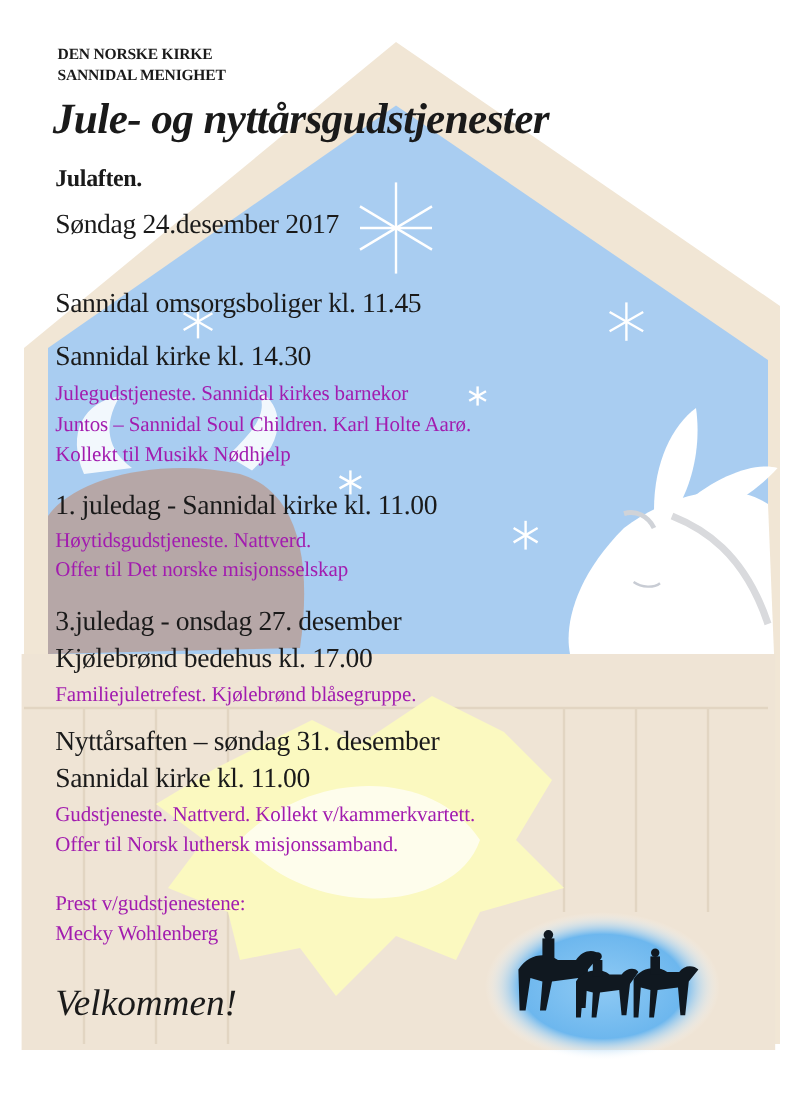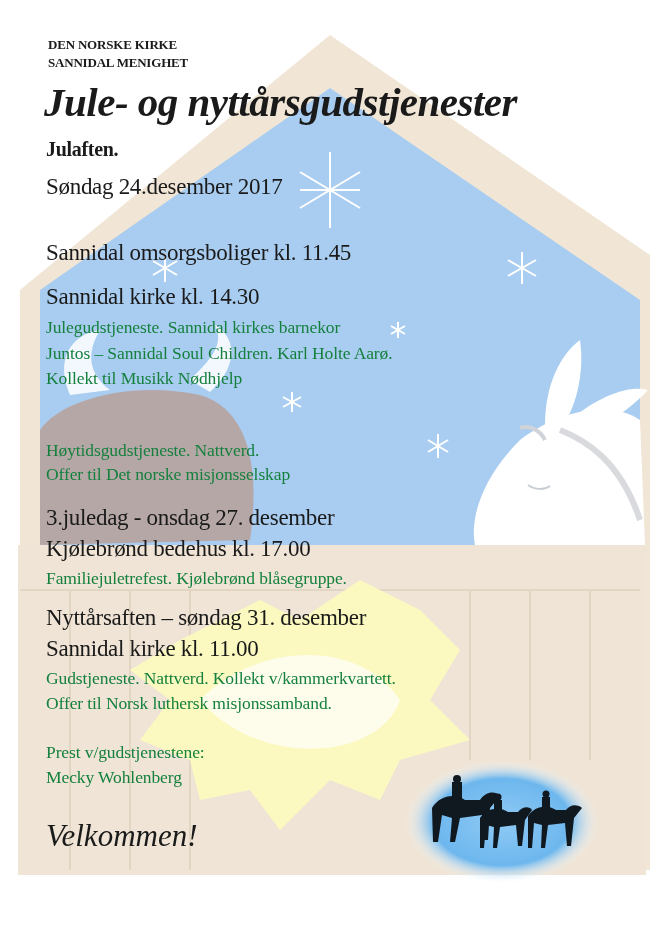--- a/index.html
+++ b/index.html
@@ -6,24 +6,24 @@
     body {
       width: 656px; height: 927px; position: relative; overflow: hidden;
       background: #ffffff;
       font-family: "DejaVu Serif", "Liberation Serif", serif;
       color: #1a1a1a;
     }
     .bg { position: absolute; left: 0; top: 0; width: 656px; height: 927px; z-index: 0; }
     .content { position: absolute; left: 0; top: 0; width: 519px; height: 927px; z-index: 1; }
     .t { position: absolute; white-space: nowrap; font-family: "Liberation Serif", serif; }
     .org { font-weight: bold; font-size: 13px; letter-spacing: -0.2px; left: 48px; }
-    .title { left: 44px; top: 78px; font-size: 41px; font-weight: bold; font-style: italic; letter-spacing: -0.5px; }
+    .title { left: 44px; top: 78px; font-size: 36px; font-weight: bold; font-style: italic; letter-spacing: -0.5px; }
     .h1 { font-size: 26px; font-weight: bold; letter-spacing: -0.3px; left: 46px; }
     .h2 { font-size: 23px; font-weight: normal; letter-spacing: -0.3px; left: 46px; text-align: right; }
-    .p { font-size: 17.5px; left: 46px; letter-spacing: -0.1px; color: #15803d; text-align: right; }
+    .p { font-size: 17.5px; left: 46px; letter-spacing: -0.1px; color: #a21caf; text-align: right; }
     .velk { left: 46px; top: 818px; font-size: 31px; font-style: italic; }
   </style>
 </head>
 <body>
 
 <svg class="bg" viewBox="0 0 656 927" xmlns="http://www.w3.org/2000/svg">
   <defs>
     <radialGradient id="ovalGrad" cx="50%" cy="50%" r="50%">
       <stop offset="0%" stop-color="#8fcaf4"></stop>
       <stop offset="70%" stop-color="#6db7ee"></stop>
@@ -128,20 +128,21 @@
   <div class="t title">Jule- og nyttårsgudstjenester</div>
 
   <div class="t h1" style="top:138px; font-size:20px">Julaften.</div>
   <div class="t h2" style="top:174px">Søndag 24.desember 2017</div>
   <div class="t h2" style="top:240px">Sannidal omsorgsboliger kl. 11.45</div>
   <div class="t h2" style="top:284px">Sannidal kirke kl. 14.30</div>
   <div class="t p" style="top:317px">Julegudstjeneste. Sannidal kirkes barnekor</div>
   <div class="t p" style="top:343px">Juntos – Sannidal Soul Children. Karl Holte Aarø.</div>
   <div class="t p" style="top:368px">Kollekt til Musikk Nødhjelp</div>
 
+  <div class="t h2" style="top:408px">1. juledag  -  Sannidal kirke kl. 11.00</div>
   <div class="t p" style="top:440px">Høytidsgudstjeneste. Nattverd.</div>
   <div class="t p" style="top:464px">Offer til Det norske misjonsselskap</div>
 
   <div class="t h2" style="top:505px">3.juledag    - onsdag 27. desember</div>
   <div class="t h2" style="top:536px">Kjølebrønd bedehus kl. 17.00</div>
   <div class="t p" style="top:568px">Familiejuletrefest. Kjølebrønd blåsegruppe.</div>
 
   <div class="t h2" style="top:605px">Nyttårsaften  – søndag 31. desember</div>
   <div class="t h2" style="top:636px">Sannidal kirke kl. 11.00</div>
   <div class="t p" style="top:668px">Gudstjeneste. Nattverd. Kollekt v/kammerkvartett.</div>

